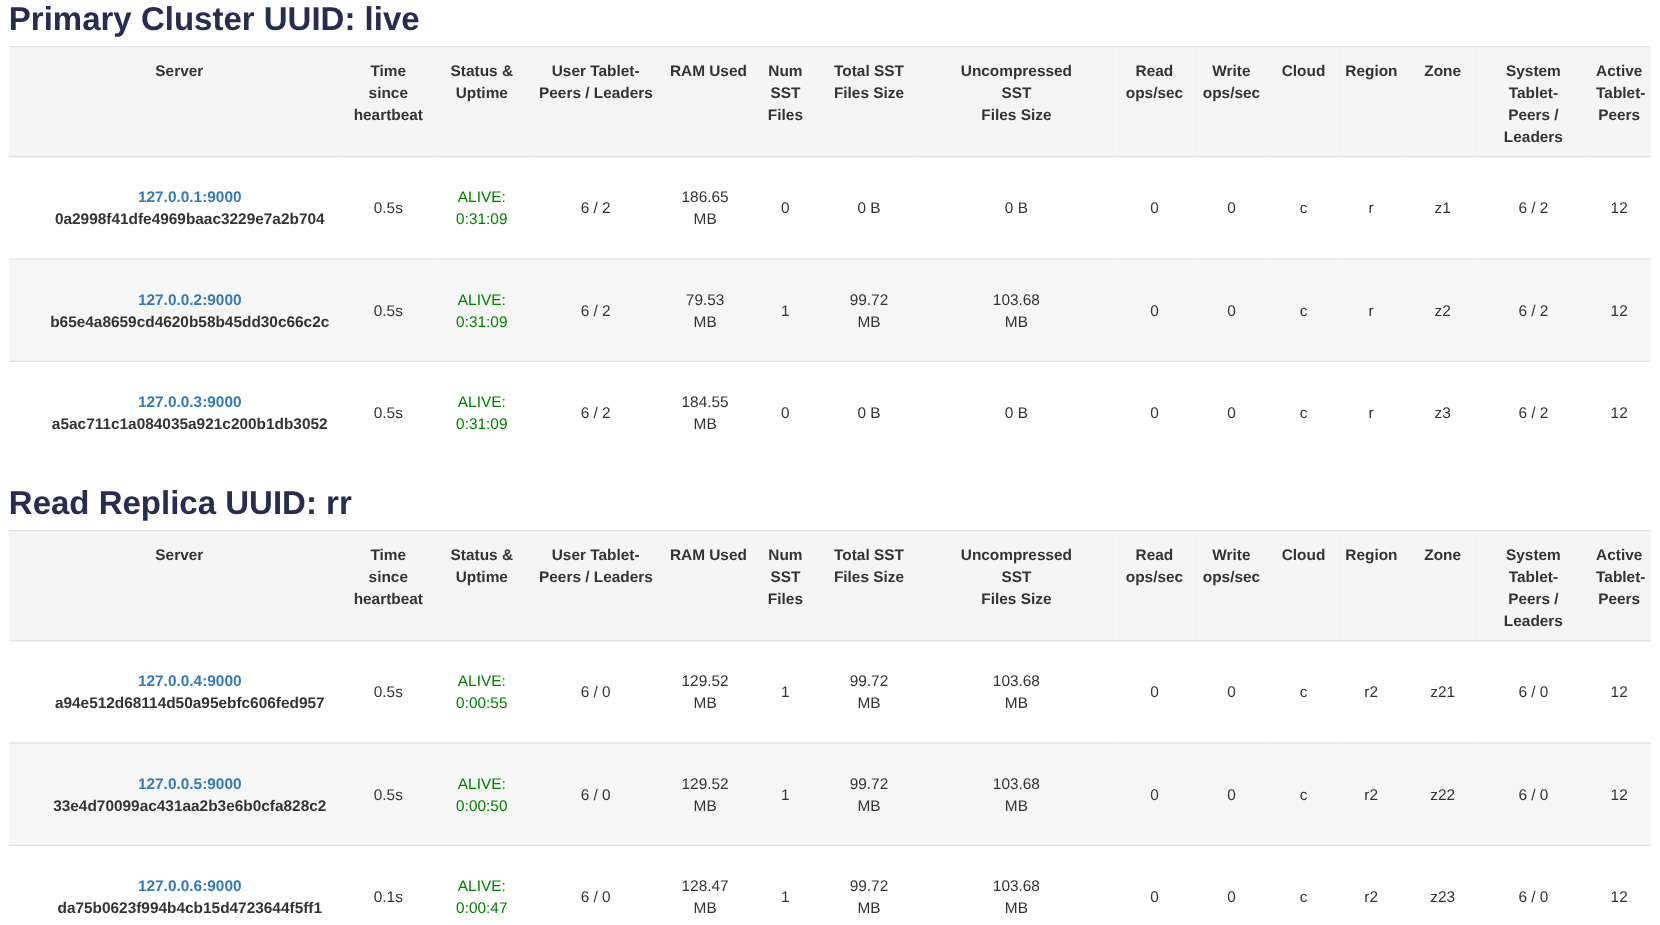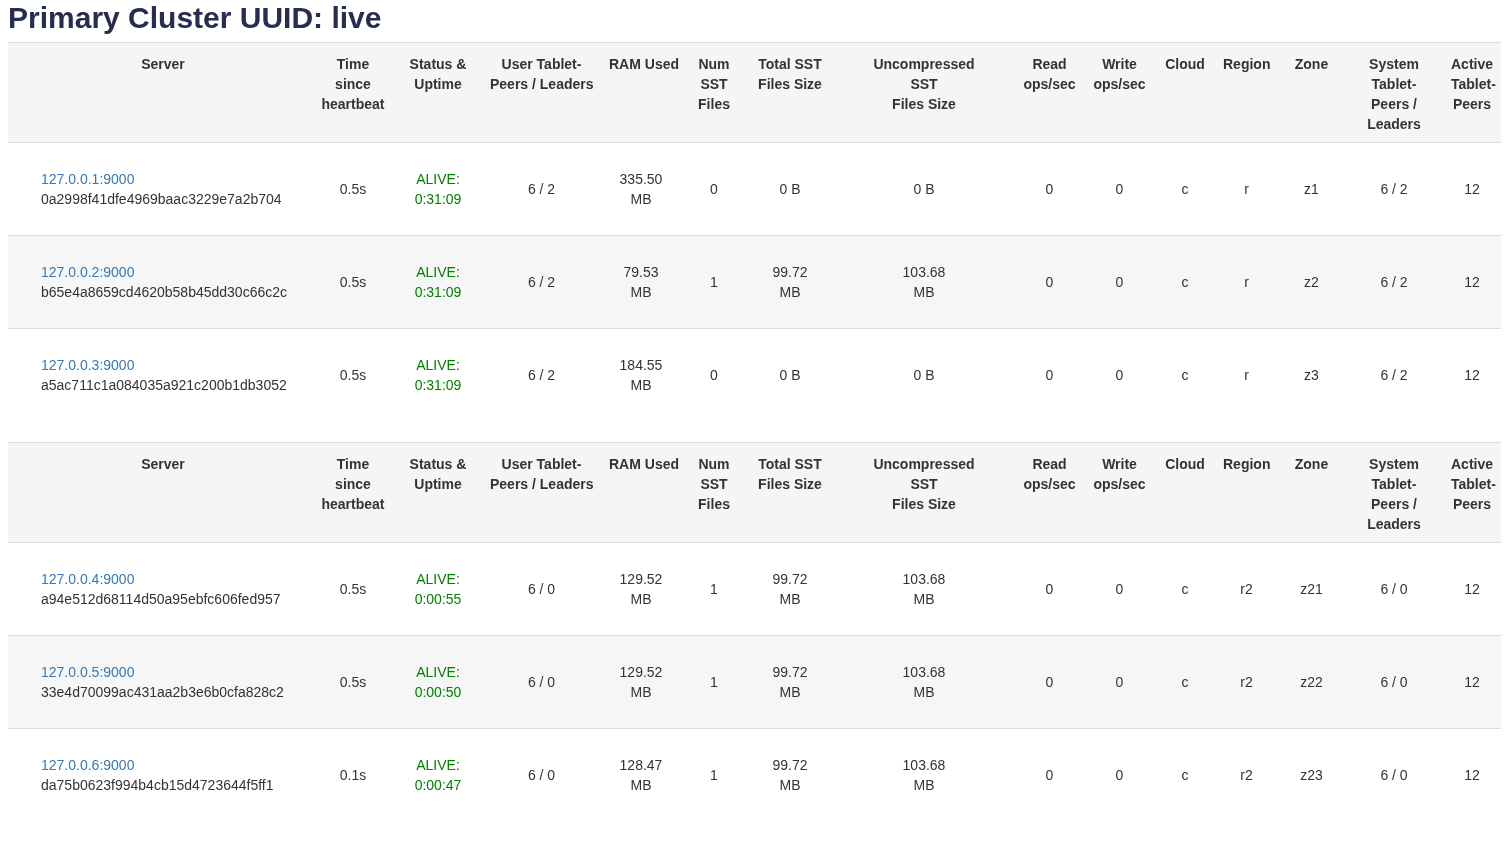--- a/index.html
+++ b/index.html
@@ -43,21 +43,21 @@
     border-top:1px solid var(--border,#ddd);
     text-align:center;
     vertical-align:middle;
     padding:8px;
     height:93px;
     box-sizing:border-box;
     white-space:pre;
     line-height:20px;
   }
   tbody tr:nth-child(even) { background:var(--stripe-bg,#f6f6f6); }
-  td.server-cell { text-align:left; padding-left:33px; white-space:normal; }
+  td.server-cell { text-align:center; padding-left:33px; white-space:normal;font-weight:bold; }
   td.server-cell a.server-link {
     color:var(--link,#337ab7);
     text-decoration:none;
     cursor:pointer;
   }
   td.server-cell .server-uuid { color:var(--text,#333); }
   td.status-cell { color:var(--alive,#008000); }
 </style>
 </head>
 <body>
@@ -123,21 +123,21 @@
       <tbody>
         <tr>
           <td class="server-cell">
             <a class="server-link" href="#">127.0.0.1:9000</a>
             <div class="server-uuid">0a2998f41dfe4969baac3229e7a2b704</div>
           </td>
           <td>0.5s</td>
           <td class="status-cell">ALIVE:
 0:31:09</td>
           <td>6 / 2</td>
-          <td>335.50
+          <td>186.65
 MB</td>
           <td>0</td>
           <td>0 B</td>
           <td>0 B</td>
           <td>0</td>
           <td>0</td>
           <td>c</td>
           <td>r</td>
           <td>z1</td>
           <td>6 / 2</td>
@@ -187,20 +187,21 @@
           <td>r</td>
           <td>z3</td>
           <td>6 / 2</td>
           <td>12</td>
         </tr>
       </tbody>
     </table>
   </section>
 
   <section>
+    <h1 class="section-title">Read Replica UUID: rr</h1>
 
     <table class="servers">
       <colgroup>
         <col style="width:304px">
           <col style="width:82px">
           <col style="width:88px">
           <col style="width:119px">
         <col style="width:80px">
           <col style="width:66px">
           <col style="width:86px">

